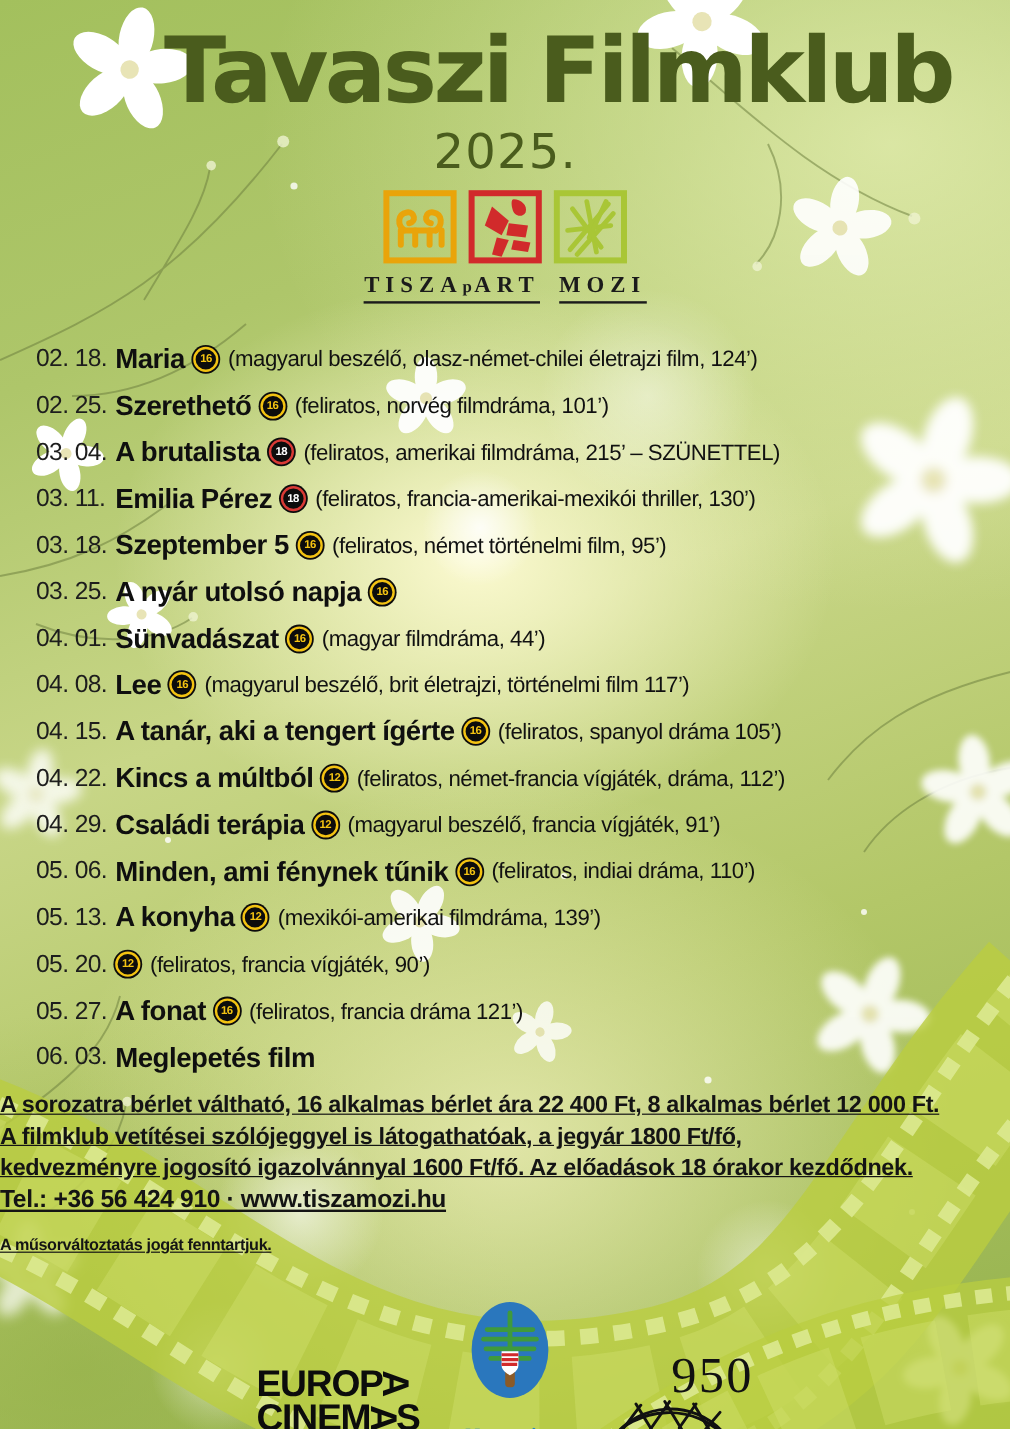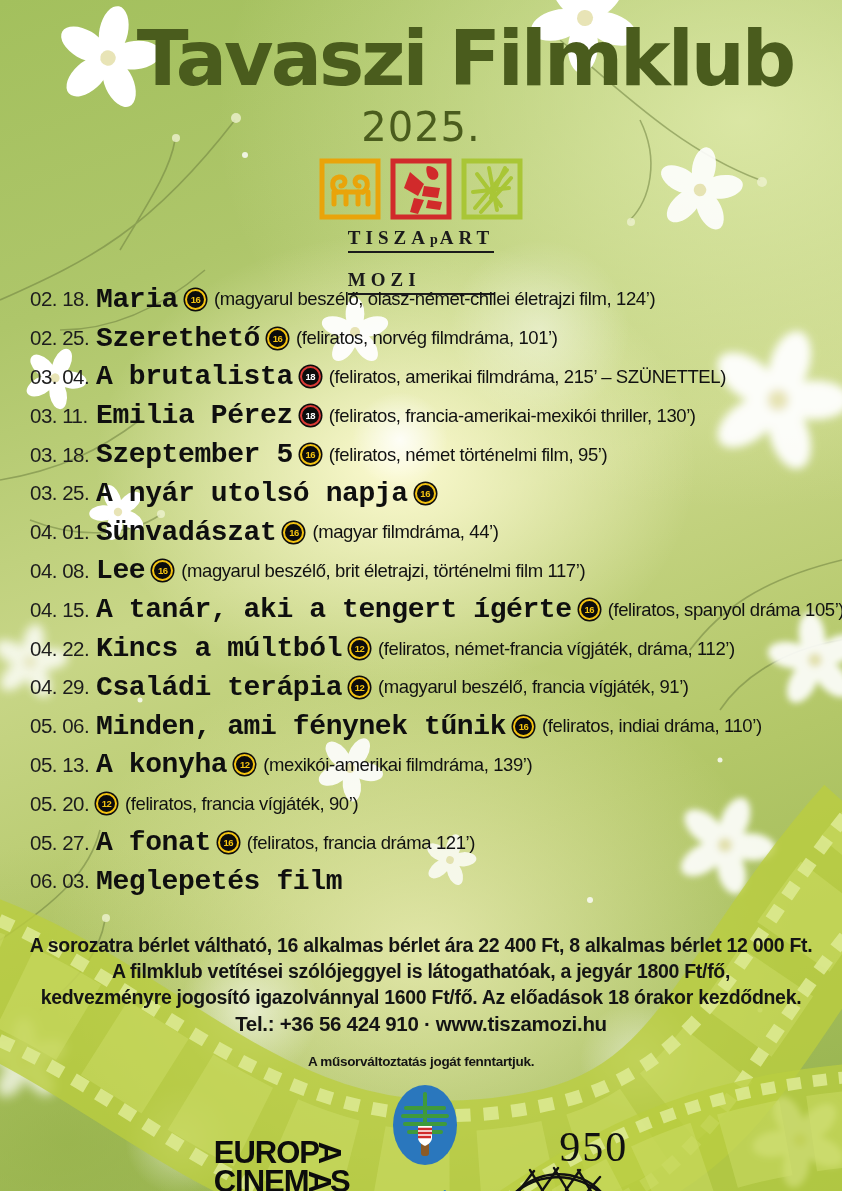--- a/index.html
+++ b/index.html
@@ -17,37 +17,37 @@
   .layer{position:absolute;left:0;width:100%;}
 
   .title{top:18px;text-align:center;font-weight:800;font-size:76px;line-height:82px;
     letter-spacing:-3px;color:var(--title-green,#4a5c1d);font-family:"DejaVu Sans","Liberation Sans",sans-serif;padding-left:44px;}
   .year{top:104px;text-align:center;font-weight:400;font-size:40px;letter-spacing:1px;
     color:var(--title-green,#4a5c1d);font-family:"DejaVu Sans","Liberation Sans",sans-serif;}
 
   .brand{top:158px;display:flex;flex-direction:column;align-items:center;}
   .brand-squares{display:flex;gap:9px;}
   .brand-text{margin-top:7px;font-family:"Liberation Serif",serif;font-size:19px;font-weight:bold;
-    color:#1b1b1b;letter-spacing:5px;display:flex;gap:16px;flex-direction:column;}
+    color:#1b1b1b;letter-spacing:5px;display:flex;gap:16px;}
   .brand-text .u{border-bottom:2px solid #1b1b1b;padding-bottom:2px;}
   .brand-text .small-p{font-size:14px;letter-spacing:2px;}
 
   .films{top:280px;left:30px;right:20px;width:auto;}
   .film-row{display:flex;align-items:center;height:38.8px;white-space:nowrap;}
   .film-date{width:66px;flex:0 0 66px;font-size:20.5px;letter-spacing:-.5px;color:#1d1d1d;}
-  .film-title{font-weight:800;font-size:28px;letter-spacing:-.4px;margin-right:7px;color:#0f0f0f;font-family:Liberation Mono, monospace;}
+  .film-title{font-weight:800;font-size:23px;letter-spacing:-.4px;margin-right:7px;color:#0f0f0f;}
   .badge{display:inline-flex;align-items:center;justify-content:center;flex:0 0 auto;
     width:17px;height:17px;border-radius:50%;background:#0c0c0c;color:var(--badge-yellow,#f3c312);
     border:2.5px solid var(--badge-yellow,#f3c312);box-shadow:0 0 0 1.5px #0c0c0c;
     font-size:9.5px;font-weight:800;letter-spacing:-.5px;margin-right:8px;}
   .badge[data-rating="18"]{border-color:var(--badge-red,#d93a35);color:#fff;}
   .badge:empty{display:none;}
   .film-desc{font-size:18.5px;letter-spacing:-.4px;color:#111;}
 
-  .footer{top:932px;text-align:center;font-weight:800;font-size:19.5px;line-height:26px;letter-spacing:-.3px;}
+  .footer{top:908px;text-align:left;font-weight:800;font-size:19.5px;line-height:26px;letter-spacing:-.3px;text-decoration:underline;}
   .footer .contact{font-size:20.5px;margin-top:1px;}
   .footer .disclaimer{font-size:13.5px;margin-top:12px;font-weight:800;}
 
   .partners{top:1084px;display:flex;justify-content:center;align-items:center;gap:38px;}
   .europa{font-weight:800;font-size:31px;line-height:29px;letter-spacing:-1px;color:#0c0c0c;text-align:left;}
   .rotA{display:inline-block;transform:rotate(90deg);}
   .nka{display:flex;align-items:center;gap:20px;flex-direction:column;}
   .nka-text{font-family:"Liberation Serif",serif;font-weight:bold;color:var(--nka-blue,#2381c1);
     font-size:17px;line-height:21px;}
   .anniv{position:relative;width:128px;height:80px;}

